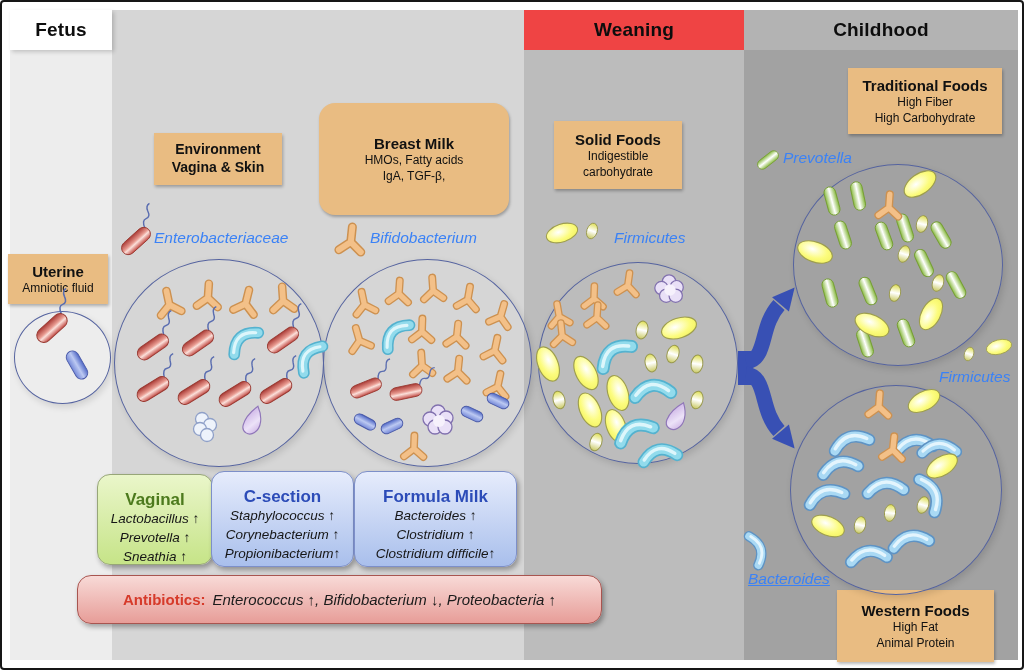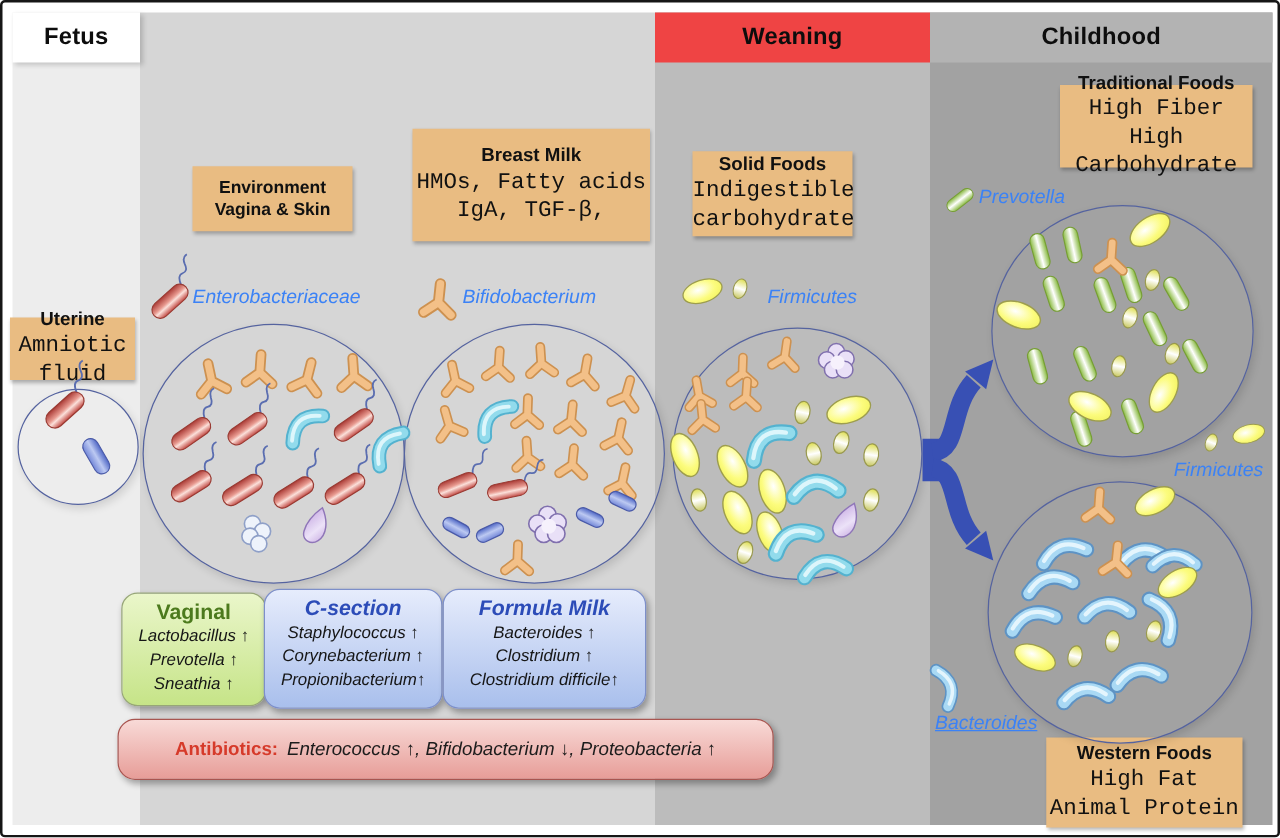--- a/index.html
+++ b/index.html
@@ -5,32 +5,32 @@
   html,body{margin:0;padding:0;background:#fff;}
   #stage{position:relative;width:1024px;height:670px;background:#ffffff;border:2px solid #161616;
          border-radius:4px;box-sizing:border-box;overflow:hidden;
          font-family:"Liberation Sans",sans-serif;color:#111;}
   .col{position:absolute;top:8px;height:650px;}
   .hdr{position:absolute;top:8px;height:40px;display:flex;align-items:center;justify-content:center;
        font-weight:bold;font-size:19px;color:#0d0d0d;letter-spacing:.2px;}
   .tan{position:absolute;background:#e9bc82;text-align:center;box-shadow:1px 2px 3px rgba(0,0,0,.28);
        display:flex;flex-direction:column;justify-content:center;line-height:1.28;}
   .tan .t{font-weight:bold;font-size:15px;}
-  .tan .l{font-size:18px;font-family:Liberation Mono, monospace;}
+  .tan .l{font-size:12px;}
   .tan .lb{font-weight:bold;font-size:14px;}
   .circle{position:absolute;border:1.6px solid #55639f;border-radius:50%;
           box-shadow:2px 3px 7px rgba(0,0,0,.13);}
   .sp{position:absolute;font-style:italic;font-size:15.5px;color:#3b82f6;white-space:nowrap;}
   .panel{position:absolute;border-radius:13px;text-align:center;box-shadow:2px 3px 5px rgba(0,0,0,.32);}
-  .panel .pt{font-weight:bold;font-size:17px;padding-top:5px;}
+  .panel .pt{font-weight:bold;font-size:17px;padding-top:15px;}
   .panel .pi{font-style:italic;font-size:13.5px;line-height:1.4;color:#161616;}
   .green-panel{background:linear-gradient(180deg,#eaf6ca 0%,#c6e488 100%);border:1.5px solid #97a678;}
   .green-panel .pt{color:#4c7a1d;}
   .blue-panel{background:linear-gradient(180deg,#e6ecfc 0%,#a9bfec 100%);border:1.5px solid #7d8fc9;}
-  .blue-panel .pt{color:#2c4cb8;font-style:italic;}
+  .blue-panel .pt{color:#2c4cb8;}
   .antibiotics{position:absolute;border-radius:14px;background:linear-gradient(180deg,#f8dad7 0%,#e79d98 100%);
        border:1.5px solid #a85550;box-shadow:2px 3px 5px rgba(0,0,0,.32);
        display:flex;align-items:center;justify-content:center;font-size:15px;}
   .antibiotics .al{color:#d63a2a;font-weight:bold;margin-right:7px;}
   .antibiotics .at{font-style:italic;color:#1c1c1c;}
   #art{position:absolute;left:0;top:0;pointer-events:none;}
 </style>
 </head>
 <body>
 
@@ -48,21 +48,21 @@
   <div class="tan" style="left:6px;top:252px;width:100px;height:50px;">
     <div class="t">Uterine</div>
     <div class="l">Amniotic fluid</div>
   </div>
 
   <div class="tan" style="left:152px;top:131px;width:128px;height:52px;">
     <div class="lb">Environment</div>
     <div class="lb">Vagina &amp; Skin</div>
   </div>
 
-  <div class="tan" style="left:328px;top:101px;width:190px;height:90px;">
+  <div class="tan" style="left:317px;top:101px;width:190px;height:112px;border-radius:16px;">
     <div class="t">Breast Milk</div>
     <div class="l">HMOs, Fatty acids</div>
     <div class="l">IgA, TGF-β,</div>
   </div>
 
   <div class="tan" style="left:552px;top:119px;width:128px;height:68px;">
     <div class="t">Solid Foods</div>
     <div class="l">Indigestible</div>
     <div class="l">carbohydrate</div>
   </div>
@@ -107,21 +107,21 @@
     <div class="pi">Propionibacterium↑</div>
   </div>
 
   <div class="panel blue-panel" style="left:352px;top:469px;width:161px;height:94px;">
     <div class="pt">Formula Milk</div>
     <div class="pi">Bacteroides ↑</div>
     <div class="pi">Clostridium  ↑</div>
     <div class="pi">Clostridium difficile↑</div>
   </div>
 
-  <div class="antibiotics" style="left:92px;top:573px;width:523px;height:47px;">
+  <div class="antibiotics" style="left:75px;top:573px;width:523px;height:47px;">
     <span class="al">Antibiotics:</span>
     <span class="at">Enterococcus ↑, Bifidobacterium ↓, Proteobacteria ↑</span>
   </div>
 
   <svg id="art" width="1024" height="670">
     <defs>
       <linearGradient id="gRed" x1="0" y1="0" x2="0" y2="1">
         <stop offset="0" stop-color="#aa3a35"></stop>
           <stop offset="0.45" stop-color="#e89a90"></stop>
         <stop offset="0.62" stop-color="#fbe0da"></stop>

